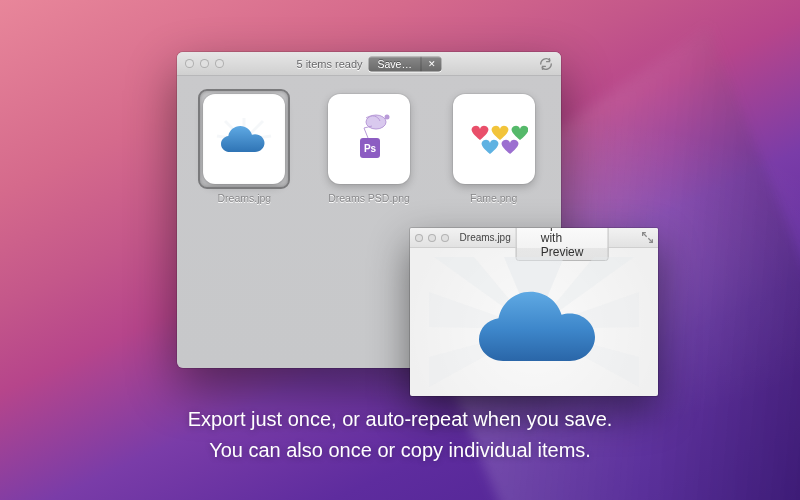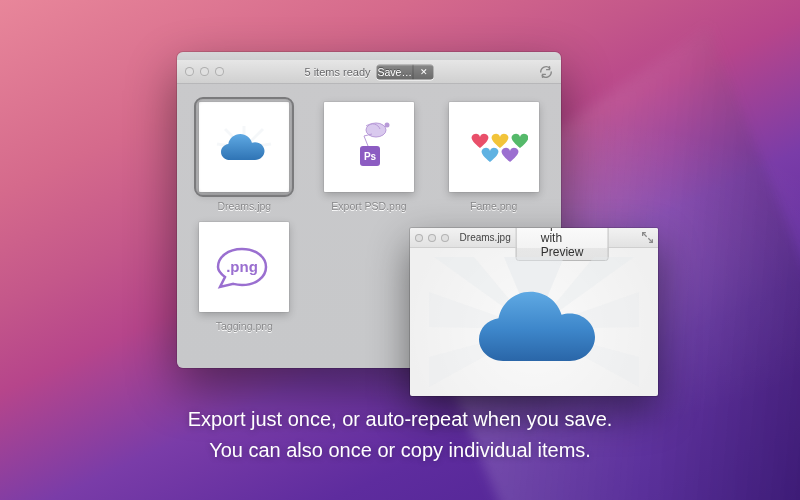--- a/index.html
+++ b/index.html
@@ -53,21 +53,20 @@
     }
     .titlebar {
       height: 24px;
       display: flex;
       align-items: center;
       padding: 0 8px;
       gap: 6px;
       background: linear-gradient(#e6e6e6,#d0d0d0);
       border-bottom: 1px solid #b7b7b9;
       position: relative;
-      margin-top: 8px;
     }
     .traffic {
       display:flex; gap:6px; align-items:center;
     }
     .dot {
       width: 9px; height: 9px; border-radius: 50%;
       border: 1px solid rgba(0,0,0,.22);
       background: #e0e0e0;
     }
     .title-center {
@@ -78,21 +77,21 @@
     .status { text-shadow: 0 1px 0 #fff; }
     .btn {
       display:flex; align-items:center;
       background: linear-gradient(#888,#6a6a6a);
       border-radius: 3px;
       box-shadow: 0 1px 0 #fff, inset 0 1px 0 rgba(255,255,255,.3);
       overflow:hidden;
     }
     .btn-save {
       color:#fff; font-size:10.5px;
-      padding: 1px 1px 2px;
+      padding: 1px 9px 2px;
       text-shadow: 0 -1px 0 rgba(0,0,0,.4);
       border-right:1px solid rgba(0,0,0,.25);
     }
     .btn-x {
       color:#fff; font-size:9px; padding: 1px 6px 2px;
     }
     .refresh {
       position:absolute; right:8px; top:50%; transform:translateY(-50%);
       width:14px; height:14px;
       color:#888;
@@ -101,23 +100,23 @@
 
     .grid {
       padding: 18px 18px 0;
       display: grid;
       grid-template-columns: repeat(3, 1fr);
       column-gap: 26px;
       row-gap: 10px;
     }
     .cell { display:flex; flex-direction:column; align-items:center; }
     .tile {
-      width: 90px; height: 90px;
+      width: 82px; height: 90px;
       background: #fff;
-      border-radius: 1px;
+      border-radius: 12px;
       box-shadow: 0 3px 8px rgba(0,0,0,.22), 0 0 0 1px rgba(0,0,0,.06);
       display:flex; align-items:center; justify-content:center;
       position:relative;
     }
     .tile.sel::after {
       content:"";
       position:absolute; inset:-5px;
       border:2px solid #7a7a7c;
       border-radius:9px;
       box-shadow: inset 0 0 4px rgba(0,0,0,.3);
@@ -236,21 +235,21 @@
           <svg width="62" height="62" viewBox="0 0 62 62">
             <ellipse cx="38" cy="14" rx="10" ry="7" fill="#d9c9ee" stroke="#b89ad8"></ellipse>
             <circle cx="49" cy="9" r="2.5" fill="#b89ad8"></circle>
             <path d="M42 13c-2-5-8-7-14-3" stroke="#b89ad8" fill="none"></path>
             <rect x="22" y="30" width="20" height="20" rx="3" fill="#8c5cc2"></rect>
             <text x="32" y="44" text-anchor="middle" font-size="10" fill="#fff" font-weight="bold">Ps</text>
             <path d="M30 30l-4-10 8-2" stroke="#b89ad8" fill="none"></path>
           </svg>
         </span>
       </div>
-      <div class="tile-label">Export PSD.png</div>
+      <div class="tile-label">Dreams PSD.png</div>
     </div>
 
 
     <div class="cell">
       <div class="tile">
         <span class="art">
           <svg width="68" height="42" viewBox="0 0 68 42">
             <g transform="translate(4,6)">
               <path d="M8 4c2-3 7-3 8 1 1-4 6-4 8-1 2 3-3 8-8 12C11 12 6 7 8 4z" fill="#e94f6a"></path>
             </g>
@@ -265,31 +264,20 @@
             </g>
             <g transform="translate(34,20)">
               <path d="M8 4c2-3 7-3 8 1 1-4 6-4 8-1 2 3-3 8-8 12C11 12 6 7 8 4z" fill="#9c6fd0"></path>
             </g>
           </svg>
         </span>
       </div>
       <div class="tile-label">Fame.png</div>
     </div>
 
-    <div class="cell">
-      <div class="tile">
-        <span class="art">
-          <svg width="64" height="48" viewBox="0 0 64 48">
-            <path d="M30 6c14 0 24 8 24 18S44 42 30 42c-3 0-6-.4-8.7-1.1L8 44l5-10C9 31 6 27 6 24 6 14 16 6 30 6z" fill="none" stroke="#9a6fd0" stroke-width="2.5"></path>
-            <text x="30" y="29" text-anchor="middle" font-size="15" font-weight="600" fill="#9a6fd0">.png</text>
-          </svg>
-        </span>
-      </div>
-      <div class="tile-label">Tagging.png</div>
-    </div>
   </div>
 </div>
 
 <div class="win-prev">
   <div class="prev-titlebar">
     <div class="prev-traffic">
       <span class="pdot"></span>
       <span class="pdot"></span>
       <span class="pdot"></span>
     </div>

